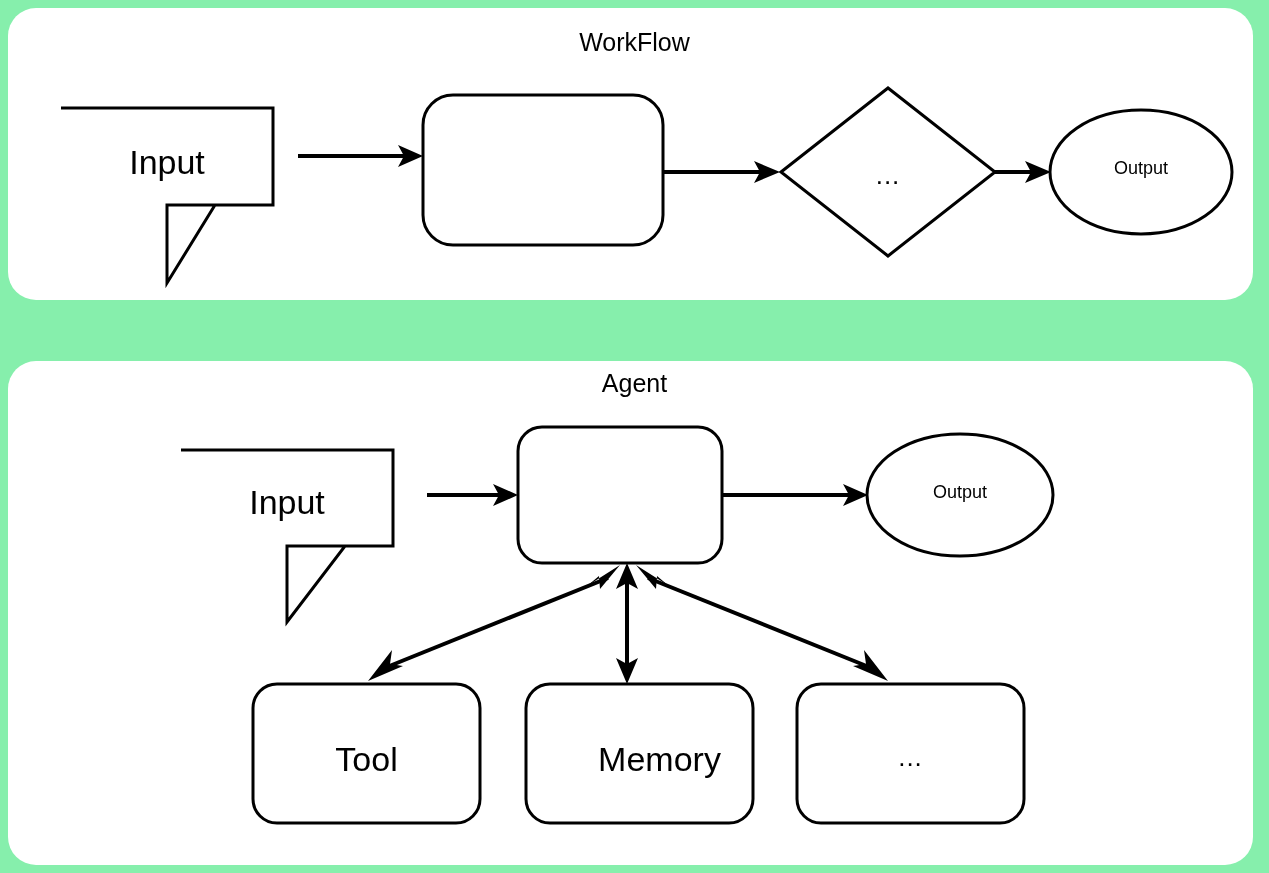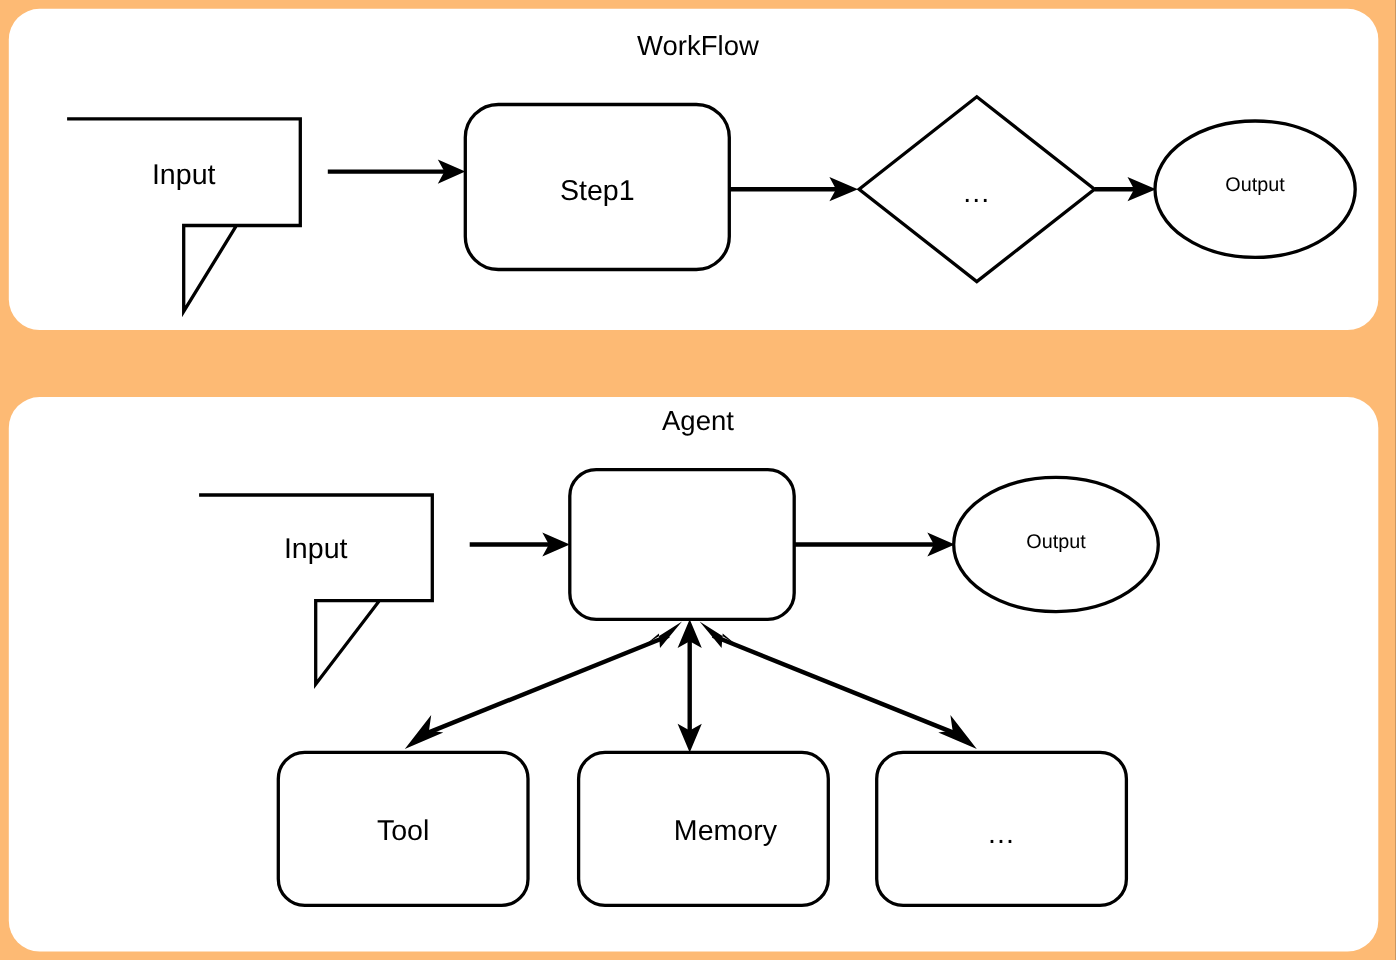--- a/index.html
+++ b/index.html
@@ -4,21 +4,21 @@
 <style>
   html, body {
     margin: 0;
     padding: 0;
     background: #000000;
   }
   #canvas {
     position: relative;
     width: 1269px;
     height: 873px;
-    background: #fdba74;
+    background: #86efac;
     overflow: hidden;
     font-family: "Liberation Sans", sans-serif;
   }
   .panel {
     position: absolute;
     background: #ffffff;
     border-radius: 28px;
   }
   #panel-workflow {
     left: 8px;
@@ -63,21 +63,21 @@
     stroke: #000000;
     stroke-width: 4;
   }
   svg.layer .head {
     fill: #000000;
     stroke: none;
   }
   .node-label {
     position: absolute;
     color: #000000;
-    font-size: 26px;
+    font-size: 34px;
     line-height: 1;
     text-align: center;
     user-select: none;
     white-space: nowrap;
   }
   .ell-label { font-size: 18px; }
   .dots { font-size: 26px; letter-spacing: 1px; }
 </style>
 </head>
 <body>
@@ -133,21 +133,20 @@
     <polygon class="head" points="636,565 656,589 657,576 669,586"></polygon>
     <polygon class="head" points="888,681 853,666 866,664 864,650"></polygon>
 
     <rect class="shape" x="253" y="684" width="227" height="139" rx="24" ry="24"></rect>
     <rect class="shape" x="526" y="684" width="227" height="139" rx="24" ry="24"></rect>
     <rect class="shape" x="797" y="684" width="227" height="139" rx="24" ry="24"></rect>
   </svg>
 
   <div class="node-label" style="left:61px; top:145px; width:212px;">Input</div>
 
-  <div class="node-label" style="left:423px; top:160px; width:240px;">Step1</div>
 
   <div class="node-label dots" style="left:808px; top:162px; width:160px;">...</div>
 
   <div class="node-label ell-label" style="left:1050px; top:159px; width:182px;">Output</div>
 
   <div class="node-label" style="left:181px; top:485px; width:212px;">Input</div>
 
 
   <div class="node-label ell-label" style="left:867px; top:483px; width:186px;">Output</div>
 

